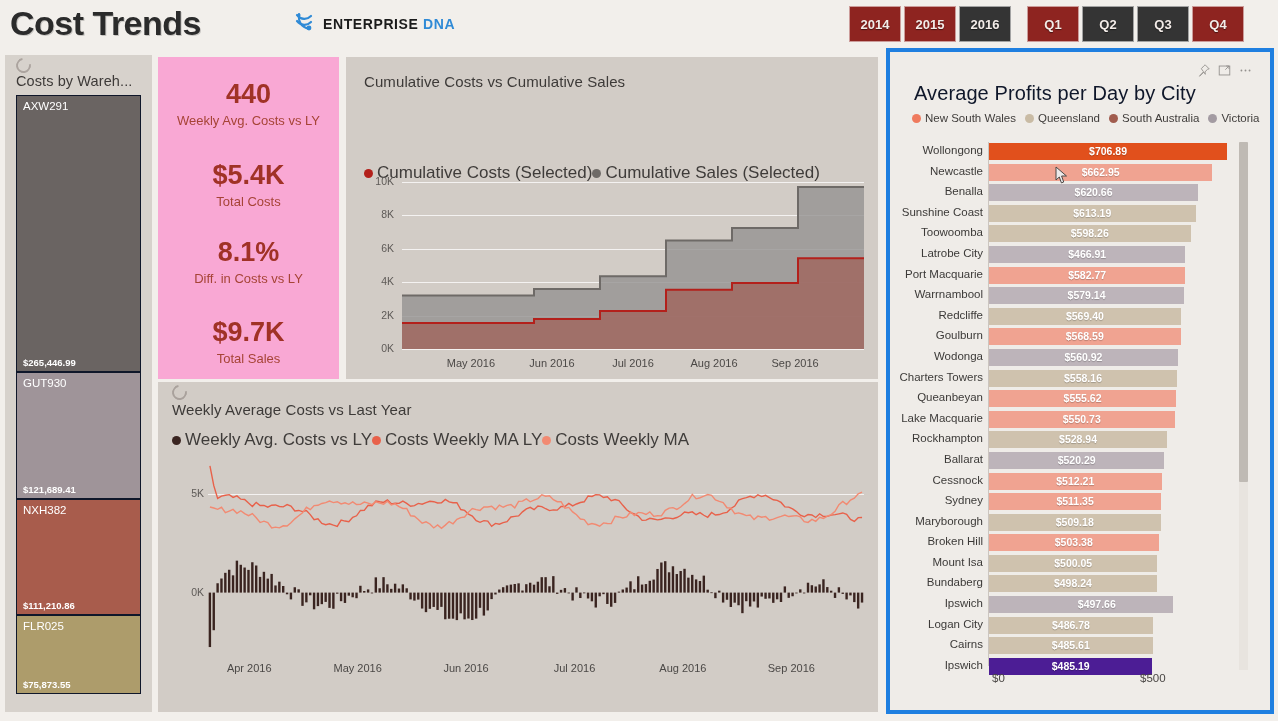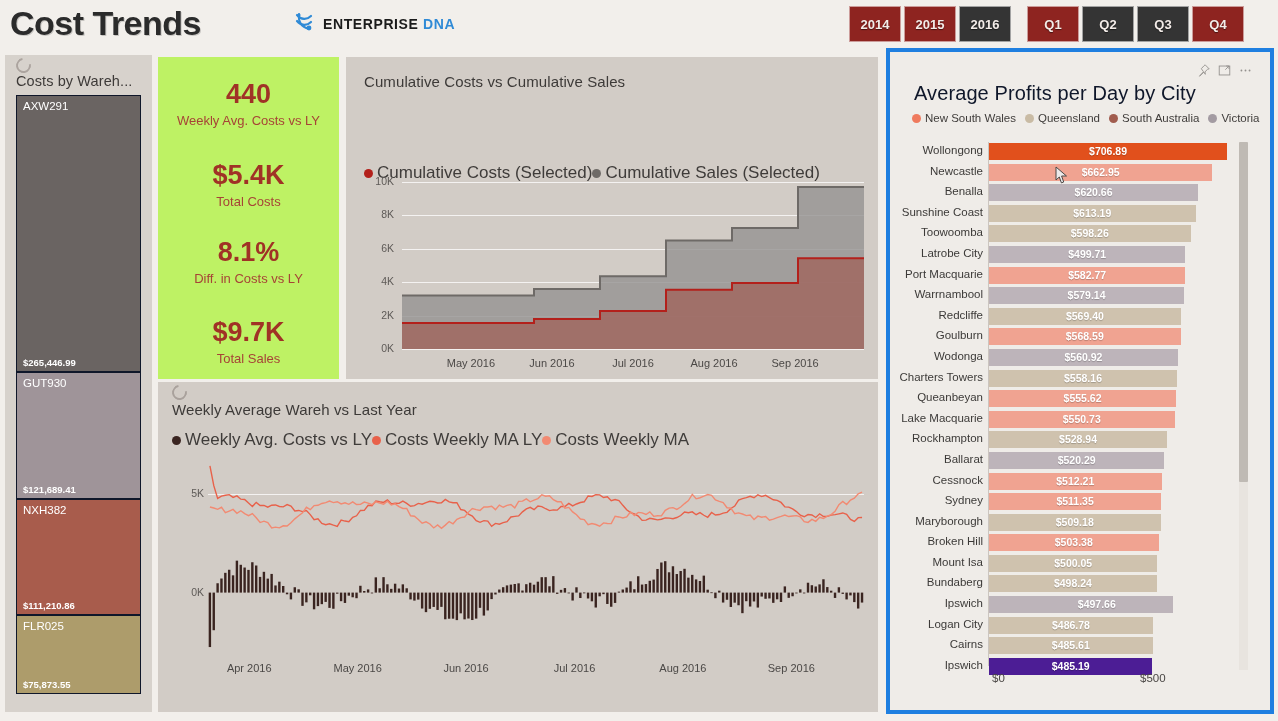--- a/index.html
+++ b/index.html
@@ -51,21 +51,21 @@
 
   
   #treemap-card{left:5px;top:55px;width:147px;height:657px;background:#d7d2cc;}
   #treemap-card .card-title{position:absolute;left:11px;top:18px;}
   .tm-wrap{position:absolute;left:11px;top:40px;width:125px;bottom:18px;}
   .tm-node{position:relative;box-sizing:border-box;border:1px solid #0f172a;overflow:hidden;}
   .tm-label{position:absolute;left:6px;top:4px;font-size:11.5px;color:#fff;font-weight:normal;}
   .tm-val{position:absolute;left:6px;bottom:3px;font-size:9.5px;color:#fff;font-weight:bold;}
 
   
-  #kpi-card{left:158px;top:57px;width:181px;height:322px;background:#bef264;}
+  #kpi-card{left:158px;top:57px;width:181px;height:322px;background:#f9a8d4;}
   .kpi{position:absolute;left:0;width:100%;text-align:center;}
   .kpi-num{font-size:27px;font-weight:bold;color:#a03226;line-height:1;}
   .kpi-lbl{font-size:13px;color:#a64436;margin-top:5px;}
 
   
   #cum-card{left:346px;top:57px;width:532px;height:322px;background:#d2ccc6;}
   #cum-card .card-title{position:absolute;left:18px;top:16px;font-size:15px;}
   .legend{position:absolute;display:flex;align-items:center;gap:0;font-size:17px;color:#3f3c3a;}
   .legend .item{display:flex;align-items:center;gap:4px;}
   .dot{width:9px;height:9px;border-radius:50%;display:inline-block;}
@@ -220,21 +220,21 @@
         <div class="xtick" style="left: 62.8947px; width: 80px; top: 175px;">May 2016</div>
         <div class="xtick" style="left: 143.947px; width: 80px; top: 175px;">Jun 2016</div>
         <div class="xtick" style="left: 225px; width: 80px; top: 175px;">Jul 2016</div>
         <div class="xtick" style="left: 306.053px; width: 80px; top: 175px;">Aug 2016</div>
         <div class="xtick" style="left: 387.105px; width: 80px; top: 175px;">Sep 2016</div>
       </div>
   </div>
 
   <div class="card" id="wk-card">
     <div class="spinner" style="left:14px;top:3px;"></div>
-    <div class="card-title">Weekly Average Wareh vs Last Year</div>
+    <div class="card-title">Weekly Average Costs vs Last Year</div>
     <div class="legend" id="wk-legend" style="left:14px;top:48px;">
         <div class="item">
           <span class="dot" style="background: rgb(58, 36, 32);"></span>
           <span>Weekly Avg. Costs vs LY</span>
         </div>
         <div class="item">
           <span class="dot" style="background: rgb(232, 97, 74);"></span>
           <span>Costs Weekly MA LY</span>
         </div>
         <div class="item">
@@ -498,21 +498,21 @@
           </div>
           <div class="brow">
             <div class="bname">Toowoomba</div>
             <div class="bar" style="width: 78.7184%; background: rgb(207, 194, 174);">
               <div class="bval">$598.26</div>
             </div>
           </div>
           <div class="brow">
             <div class="bname">Latrobe City</div>
             <div class="bar" style="width: 76.7368%; background: rgb(189, 180, 186);">
-              <div class="bval">$499.71</div>
+              <div class="bval">$466.91</div>
             </div>
           </div>
           <div class="brow">
             <div class="bname">Port Macquarie</div>
             <div class="bar" style="width: 76.6803%; background: rgb(240, 163, 145);">
               <div class="bval">$582.77</div>
             </div>
           </div>
           <div class="brow">
             <div class="bname">Warrnambool</div>

